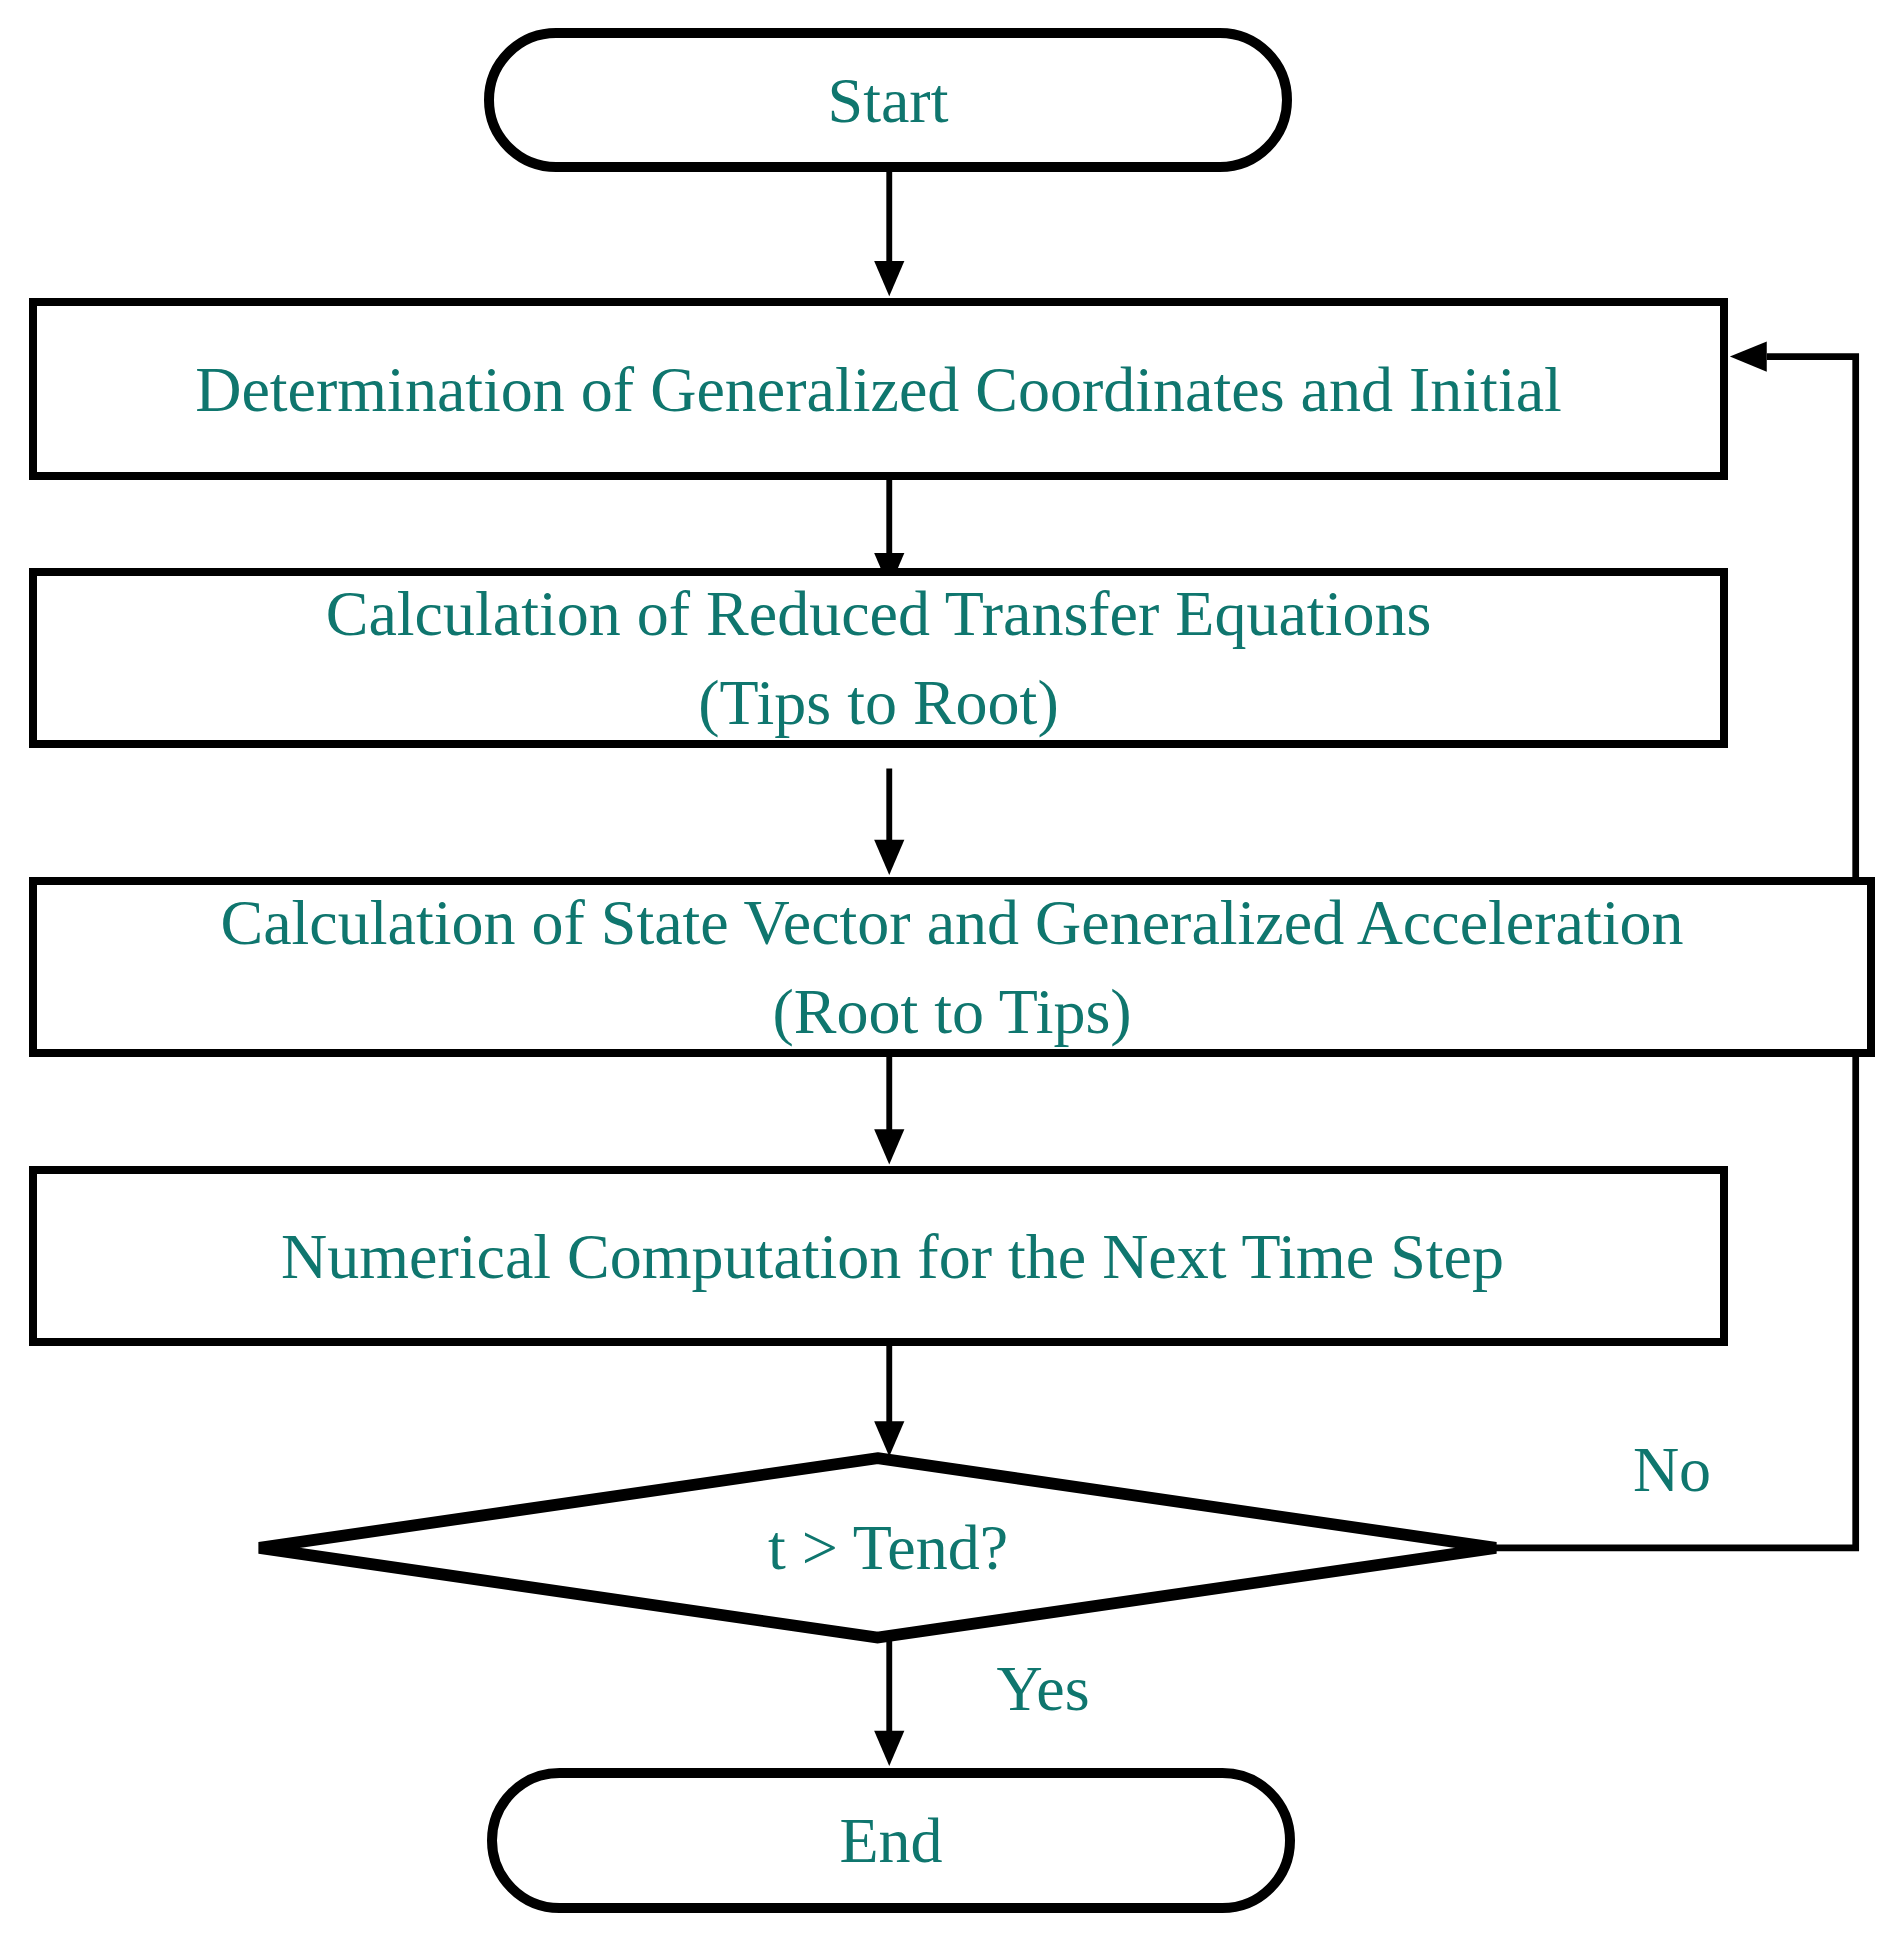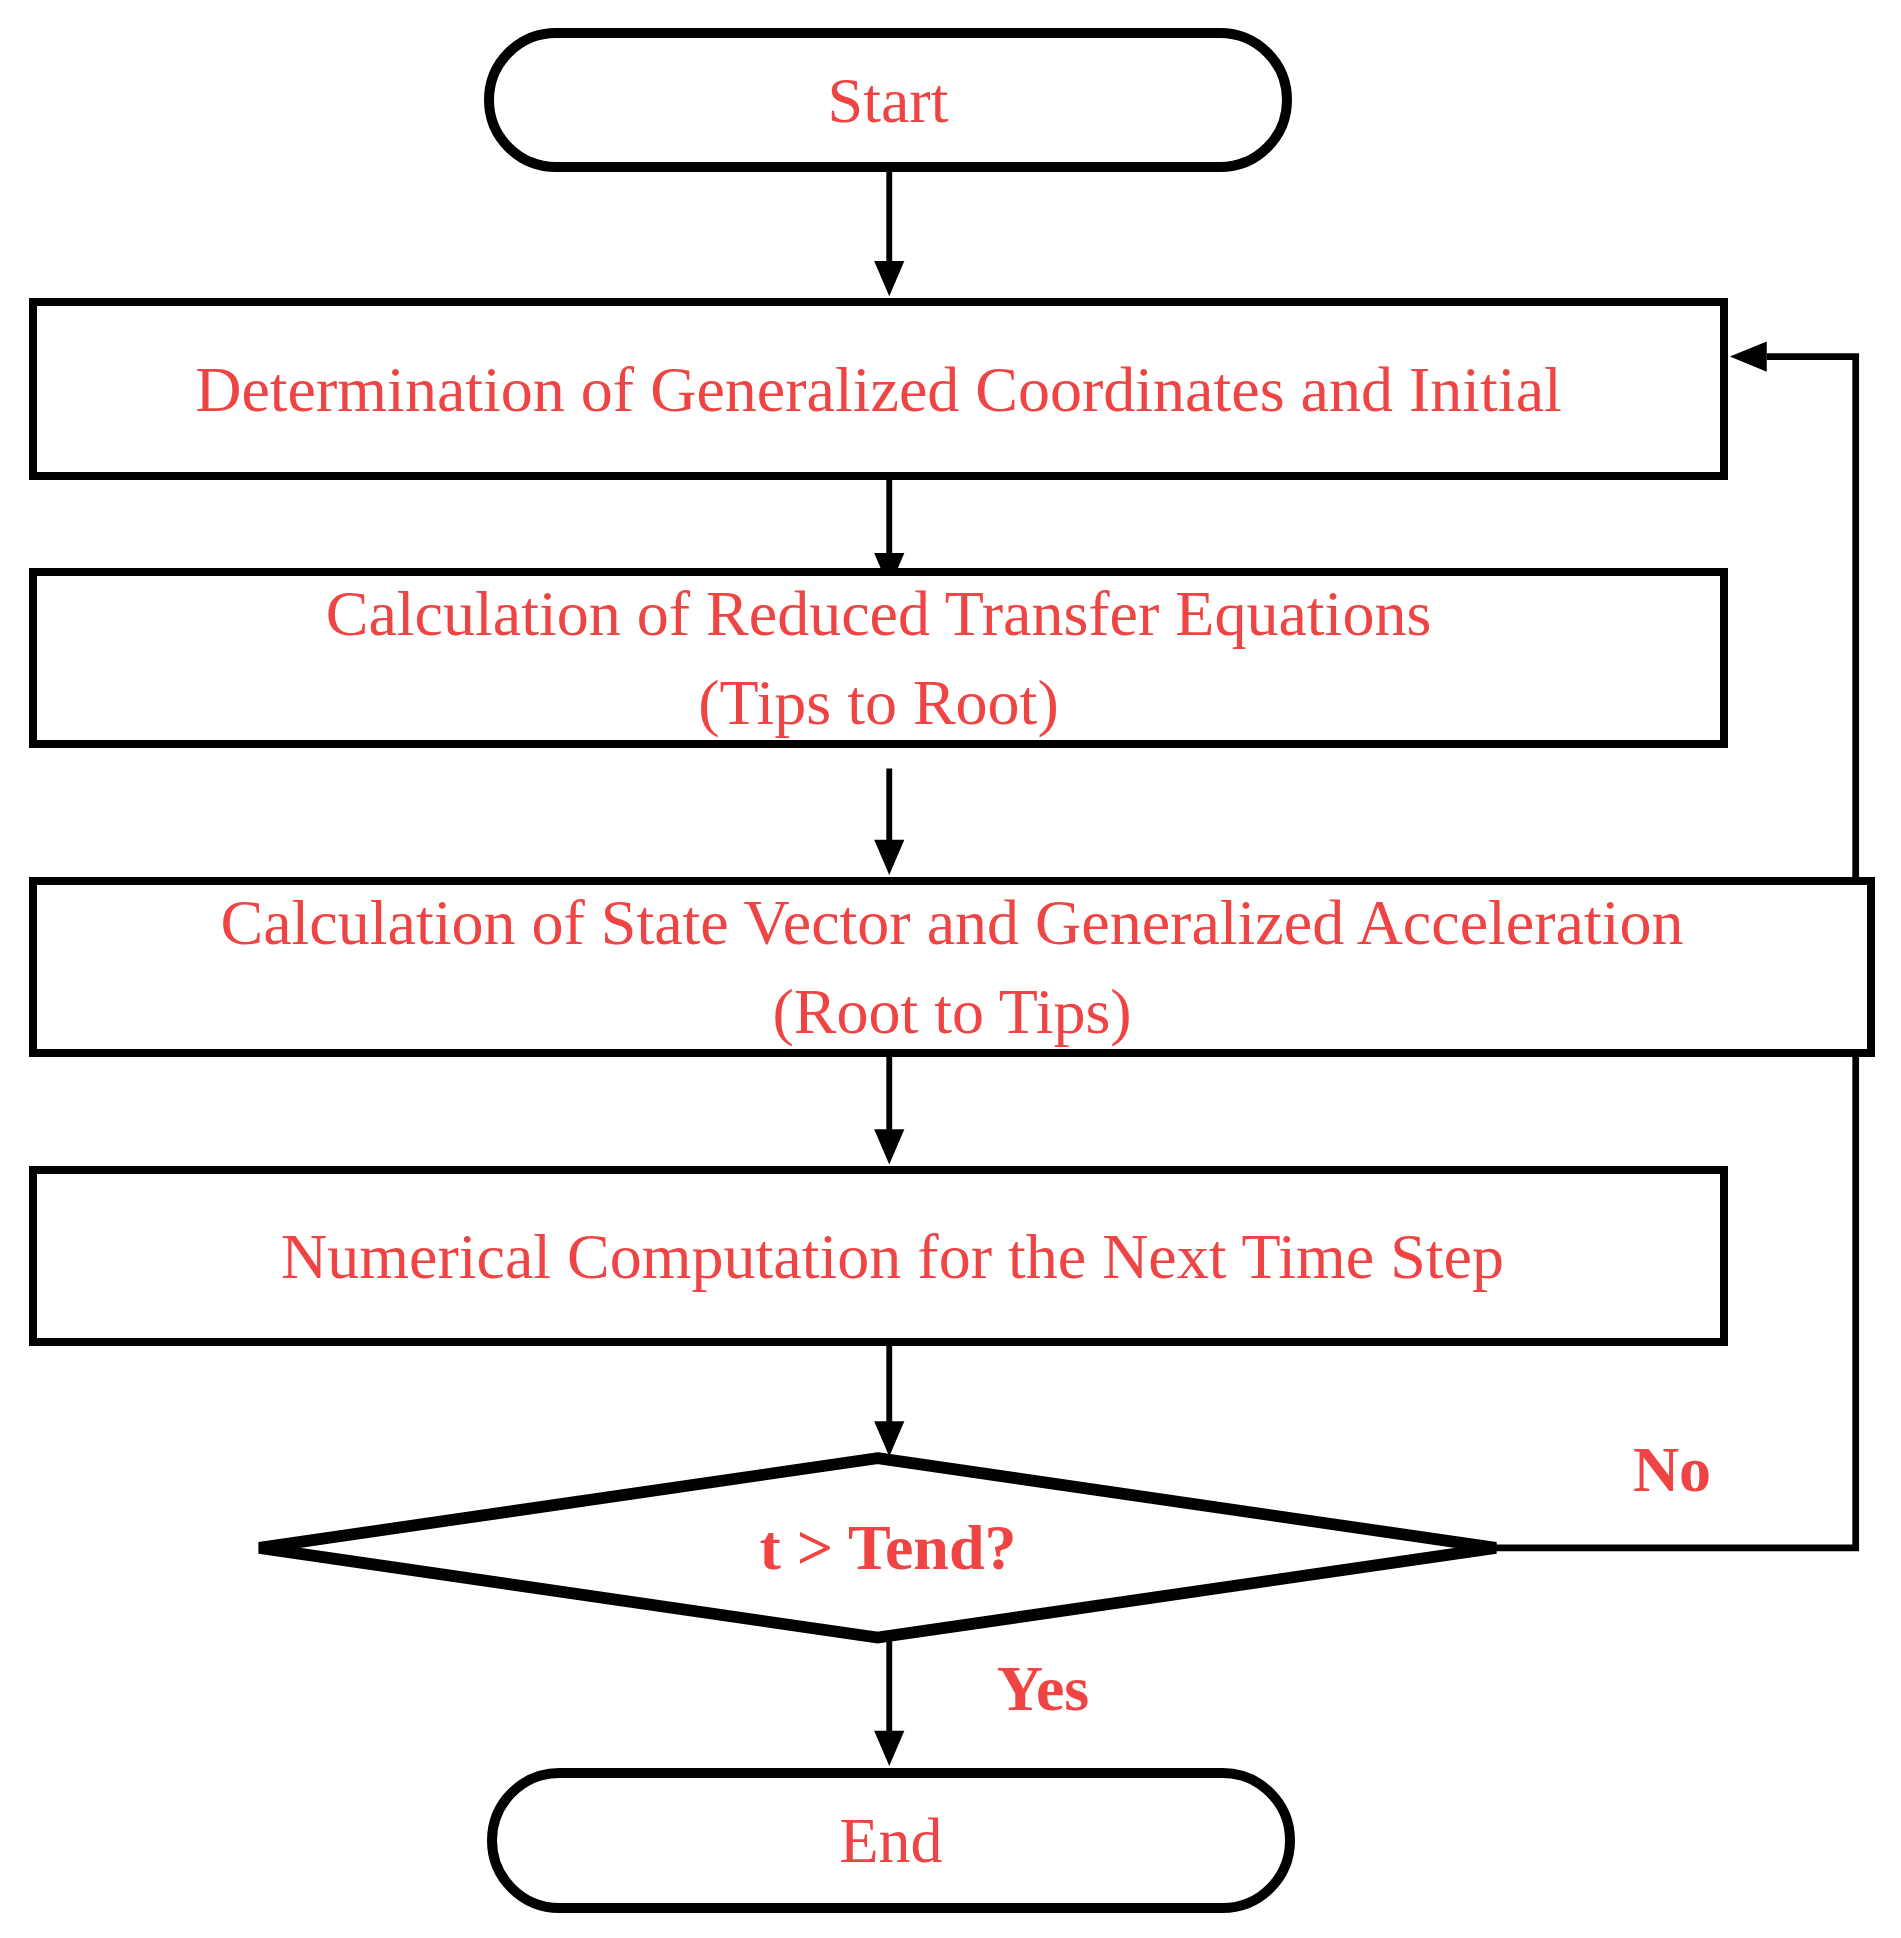--- a/index.html
+++ b/index.html
@@ -1,21 +1,21 @@
 <!DOCTYPE html>
 <html style="font-size:13.4px"><head>
 <meta charset="utf-8">
 <style>
   html, body { margin: 0; padding: 0; background: #ffffff; }
   .canvas {
     position: relative;
     width: 1901px;
     height: 1938px;
     background: #ffffff;
-    color: #ef4444;
+    color: #0f766e;
     font-family: "Liberation Serif", serif;
     overflow: hidden;
   }
   svg.connector-layer {
     position: absolute;
     left: 0; top: 0;
     width: 1901px; height: 1938px;
     z-index: 1;
   }
   .node {
@@ -38,21 +38,20 @@
   .stadium {
     border-radius: 80px;
     border-width: 10px;
   }
   .label-overlay {
     position: absolute;
     transform: translate(-50%, -50%);
     font-size: 64px;
     white-space: nowrap;
     z-index: 3;
-    font-weight: bold;
   }
 </style>
 </head>
 <body>
 
 <div class="canvas">
 
   <svg class="connector-layer" viewBox="0 0 2266 2310" xmlns="http://www.w3.org/2000/svg">
 
     <line x1="1060" y1="200" x2="1060" y2="316" stroke="#000000" stroke-width="7"></line>

